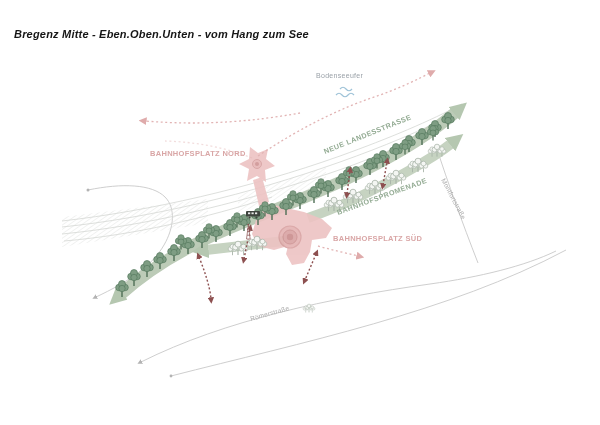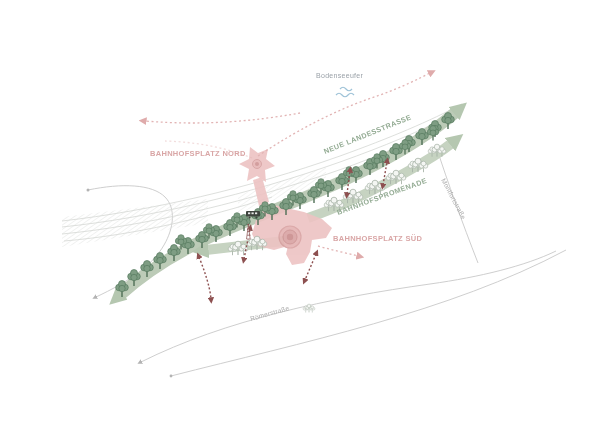--- a/index.html
+++ b/index.html
@@ -12,20 +12,21 @@
            fill:#d9a6a6;letter-spacing:.3px;}
   .lblGreen{font-family:"Liberation Sans",sans-serif;font-weight:bold;font-size:7.2px;
             fill:#93ab93;letter-spacing:.45px;}
   .lblGray{font-family:"Liberation Sans",sans-serif;font-size:7px;fill:#9aa1a8;letter-spacing:.3px;}
   .lblGraySm{font-family:"Liberation Sans",sans-serif;font-size:6.5px;fill:#a9a9a9;letter-spacing:.2px;}
 </style>
 </head>
 <body>
 
 <div class="stage">
+  <div class="title">Bregenz Mitte - Eben.Oben.Unten - vom Hang zum See</div>
 
   <svg width="600" height="425" viewBox="0 0 600 425">
     <defs>
       <pattern id="hatch" width="3.6" height="3.6" patternUnits="userSpaceOnUse" patternTransform="rotate(55)">
         <line x1="0" y1="0" x2="0" y2="3.6" stroke="#d9dcd9" stroke-width="0.9"></line>
       </pattern>
       <marker id="mArrGreen" viewBox="0 0 10 10" refX="1.5" refY="5" markerWidth="17" markerHeight="17" orient="auto" markerUnits="userSpaceOnUse">
           <path d="M0,0 L10,5 L0,10 Z" fill="#b5c7b0"></path>
         </marker>
       <marker id="mArrGreenS" viewBox="0 0 10 10" refX="1.5" refY="5" markerWidth="17" markerHeight="17" orient="auto-start-reverse" markerUnits="userSpaceOnUse">

